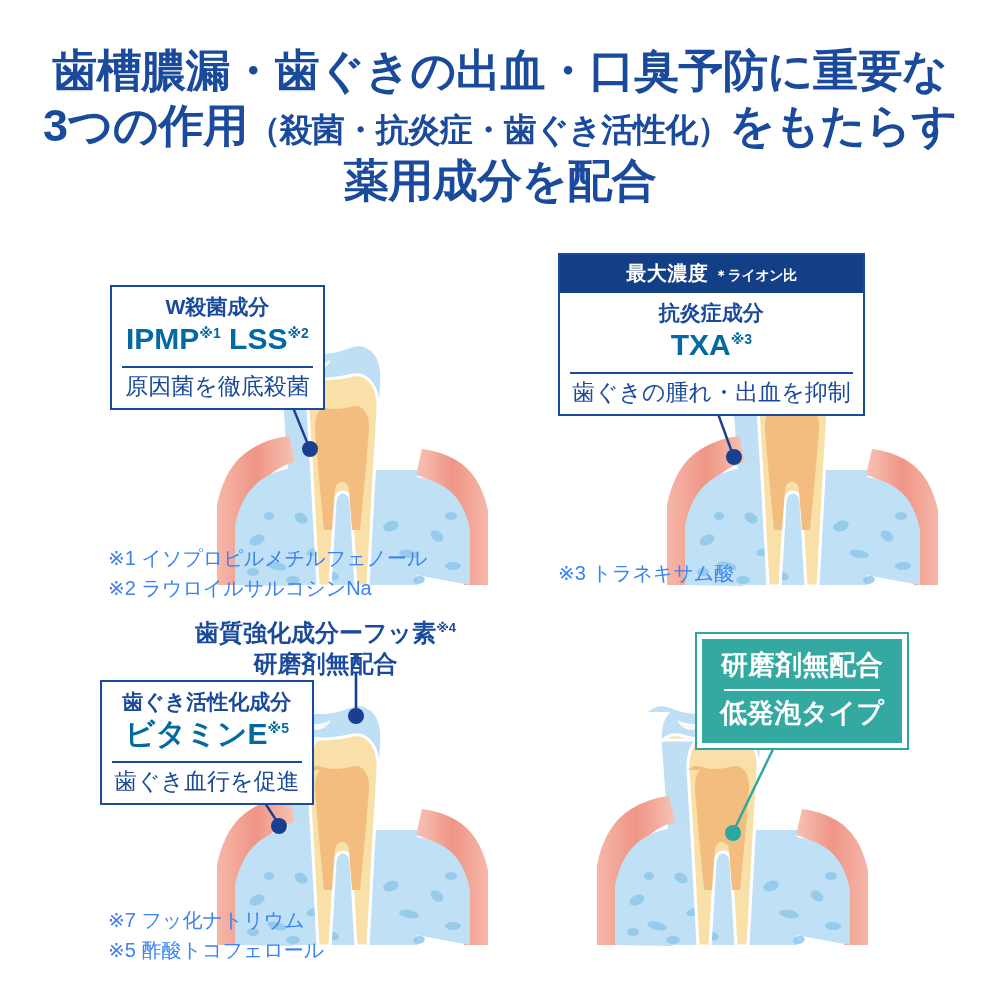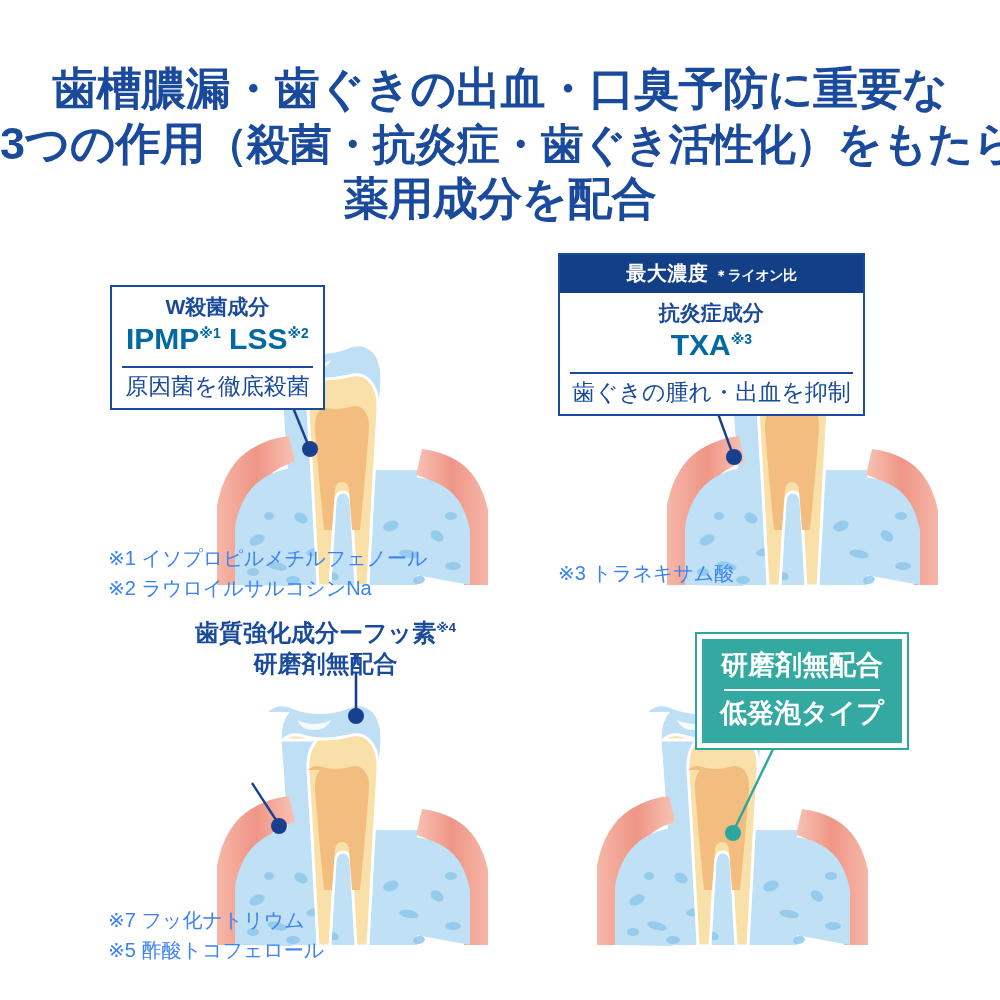--- a/index.html
+++ b/index.html
@@ -9,32 +9,32 @@
     background:#ffffff;
     font-family:"Liberation Sans","DejaVu Sans",sans-serif;
     color:#1a4a9c;
     overflow:hidden;
     position:relative;
   }
   #stage{position:relative;width:1000px;height:1000px;overflow:hidden;}
 
   
   .headline{
-    position:absolute;left:0;top:62px;width:1000px;
+    position:absolute;left:0;top:44px;width:1000px;
     text-align:center;
     color:#1a4a9c;
     font-weight:700;
     letter-spacing:-0.5px;
     line-height:1.22;
   }
   .hl-line{display:block;white-space:nowrap;}
   .hl1{font-size:45px;}
   .hl2{font-size:45px;}
   .hl3{font-size:45px;}
-  .hl-paren{font-size:43px;letter-spacing:-1px;}
+  .hl-paren{font-size:33px;letter-spacing:-1px;}
 
   
   .quad{position:absolute;}
   #q-tl{left:90px;  top:245px; width:410px;height:360px;}
   #q-tr{left:540px; top:245px; width:410px;height:360px;}
   #q-bl{left:90px;  top:605px; width:410px;height:360px;}
   #q-br{left:540px; top:605px; width:410px;height:360px;}
 
   .illo{position:absolute;}
 
@@ -290,20 +290,28 @@
       </g>
       <path d="M78 40 q8 -8 20 -4 q18 6 46 0 q12 -4 20 4 q10 10 9 30 l-4 66 l-6 110 l-12 0 l-5 -84 q-1 -10 -8 -10 q-7 0 -8 10 l-5 84 l-12 0 l-6 -110 l-4 -66 q-1 -20 9 -30 Z" fill="#f9e0a8" stroke="#ffffff" stroke-width="3"></path>
       <path d="M103 70 q6 -6 14 -3 q12 4 28 0 q8 -3 14 3 q6 7 5 20 l-4 48 l-5 52 l-8 0 l-3 -40 q-1 -8 -7 -8 q-6 0 -7 8 l-3 40 l-8 0 l-5 -52 l-4 -48 q-1 -13 5 -20 Z" fill="#f3bd7f"></path>
     </svg>
 
     <div class="plain-label" style="left:105px;top:12px;">
       <div><span>歯質強化成分ーフッ素</span><span class="mk">※4</span></div>
       <div>研磨剤無配合</div>
     </div>
 
+    <div class="callout" style="left:10px;top:75px;">
+      <div class="top">
+        <div class="co-sub" style="font-weight:700;">歯ぐき活性化成分</div>
+        <div class="co-main"><span>ビタミンE</span><span class="mk">※5</span></div>
+      </div>
+      <div class="co-rule"></div>
+      <div class="co-bot">歯ぐき血行を促進</div>
+    </div>
 
     <div class="notes" style="left:18px;top:300px;">
       <div>※7  フッ化ナトリウム</div>
       <div>※5  酢酸トコフェロール</div>
     </div>
   </div>
 
   <div class="quad" id="q-br">
     <svg class="illo" style="left:45px;top:95px;" width="295" height="270" viewBox="0 0 295 270">
       <defs>

